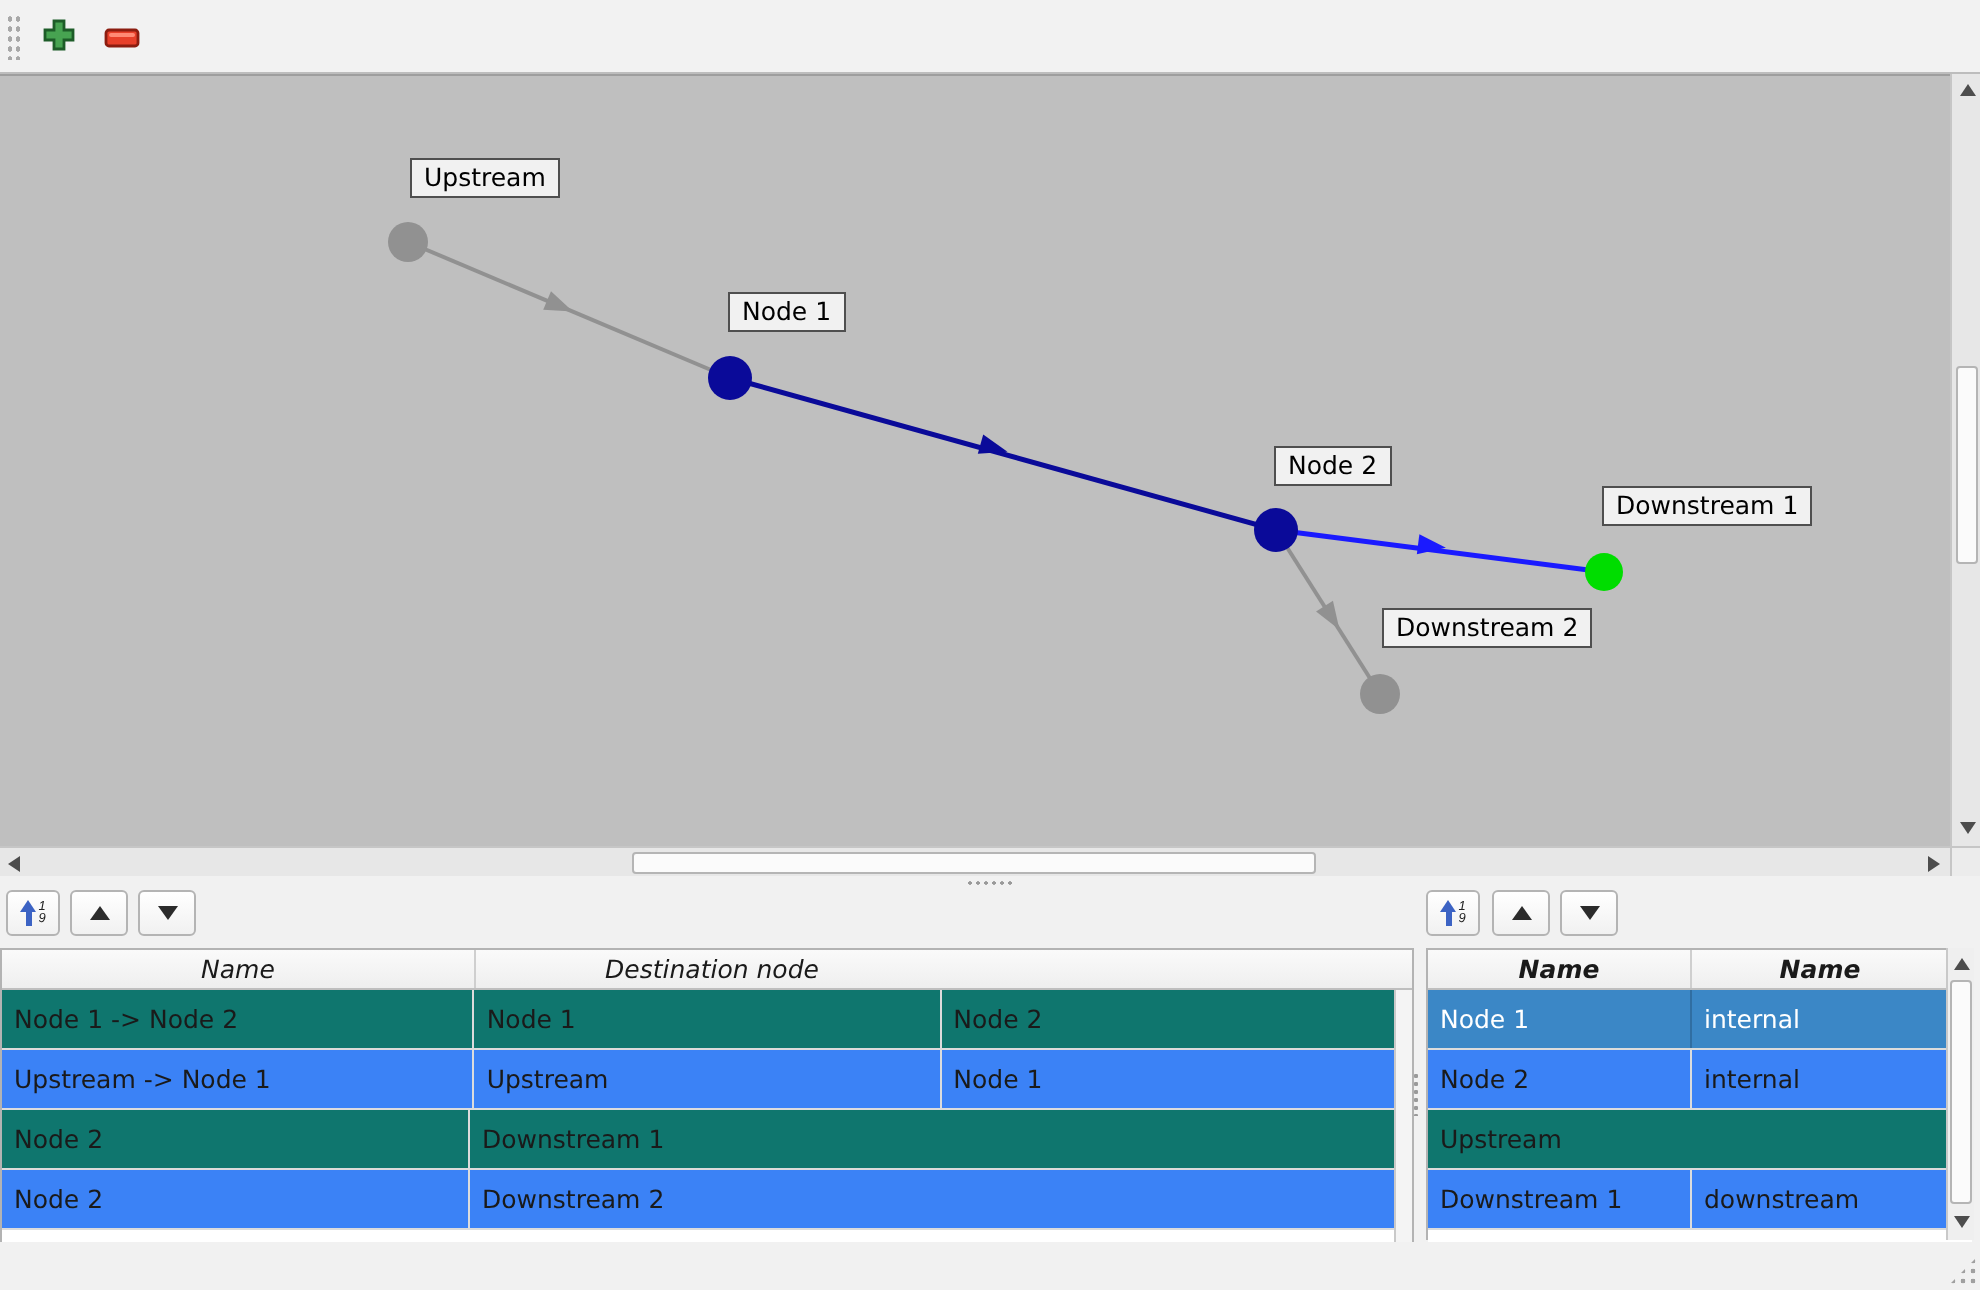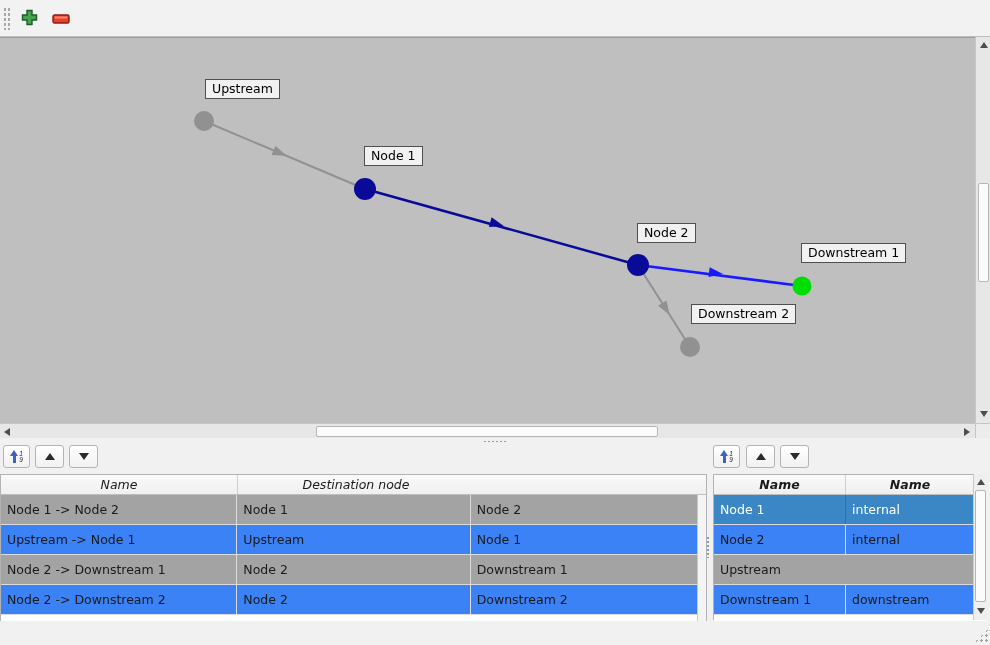--- a/index.html
+++ b/index.html
@@ -52,21 +52,21 @@
   .sort-nums { display:flex; flex-direction:column; font-size:6.5px; line-height:6px; color:#222; font-style:normal; }
 
   
   .dtable { position:absolute; background:#ffffff; border:1px solid #b3b3b3; }
   .t-left  { left:0;  top:30px; width:707px; height:147px; }
   .t-right { left:713px; top:30px; width:274px; height:146px; }
   .thead { display:flex; height:20px; background:linear-gradient(#fafafa,#efefef); border-bottom:1px solid #bfbfbf; }
   .th { line-height:19px; text-align:center; border-right:1px solid #cfcfcf; color:#1a1a1a; overflow:hidden;font-style:italic; }
   .th:last-child { border-right:none; }
   .t-right .th { font-weight:bold; }
-  .trow { display:flex; height:30px; border-bottom:1px solid #dcdcdc; background:#a3a3a3; }
+  .trow { display:flex; height:30px; border-bottom:1px solid #dcdcdc; background:#0f766e; }
   .trow.alt { background:#3b82f6; }
   .trow.selected { background:#3b87c6; color:#ffffff; }
   .td { line-height:29px; padding-left:6px; border-right:1px solid #dcdcdc; overflow:hidden; white-space:nowrap; }
   .td:last-child { border-right:none; }
   .trow.selected .td { border-right-color:rgba(0,0,0,0.18); }
   .c-name  { width:237px; } .c-src { width:234px; } .c-dst { width:236px; }
   .n-name  { width:132px; } .n-type { width:128px; }
   .t-empty { height:6px; background:#fff; }
   .lgutter { position:absolute; right:0px; top:20px; width:9px; height:126px; background:#f4f4f4; border-left:1px solid #c9c9c9; }
 
@@ -189,26 +189,24 @@
       <div class="td c-name">Node 1 -&gt; Node 2</div>
       <div class="td c-src">Node 1</div>
       <div class="td c-dst">Node 2</div>
     </div>
     <div class="trow alt">
       <div class="td c-name">Upstream -&gt; Node 1</div>
       <div class="td c-src">Upstream</div>
       <div class="td c-dst">Node 1</div>
     </div>
     <div class="trow">
-      <div class="td c-name">Node 2 -&gt; Downstream 1</div>
       <div class="td c-src">Node 2</div>
       <div class="td c-dst">Downstream 1</div>
     </div>
     <div class="trow alt">
-      <div class="td c-name">Node 2 -&gt; Downstream 2</div>
       <div class="td c-src">Node 2</div>
       <div class="td c-dst">Downstream 2</div>
     </div>
     <div class="t-empty"></div>
     <div class="lgutter"></div>
   </div>
 
   <div class="dots-v" style="top:92px;"></div>
 
   <div class="dtable t-right">

